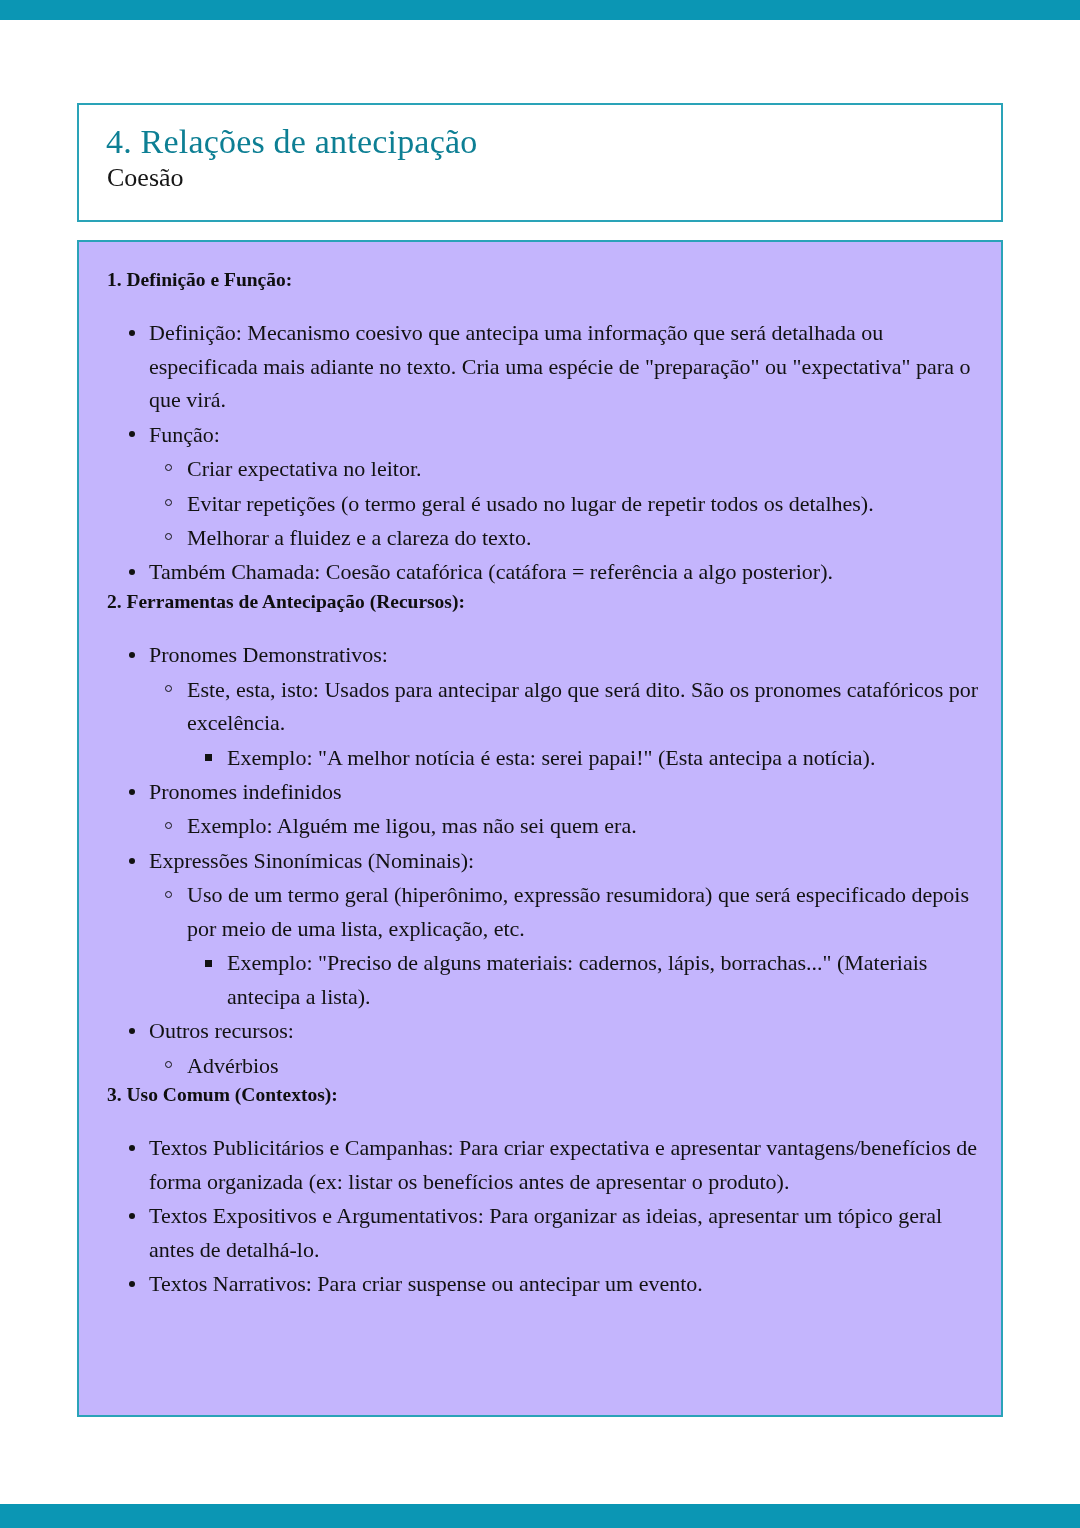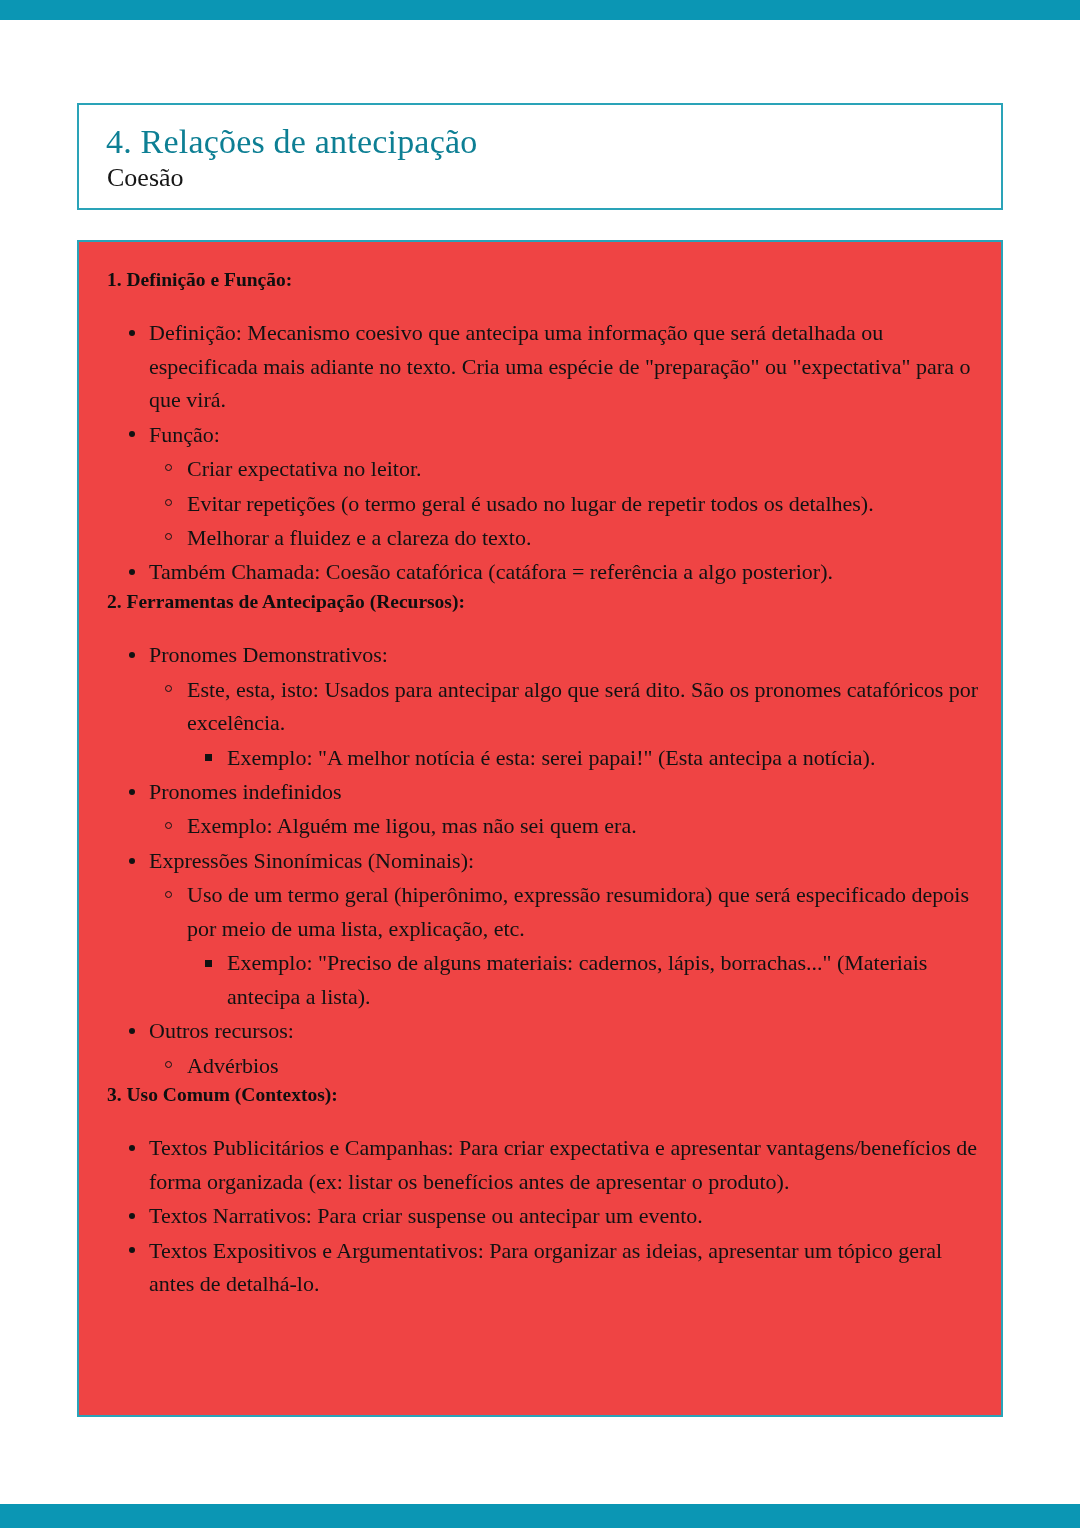--- a/index.html
+++ b/index.html
@@ -28,21 +28,21 @@
     top: 1504px;
     width: 1080px;
     height: 24px;
     background: #0b96b4;
   }
   .title-box {
     position: absolute;
     left: 77px;
     top: 103px;
     width: 926px;
-    height: 107px;
+    height: 119px;
     box-sizing: border-box;
     border: 2px solid #2aa3b8;
     background: #ffffff;
   }
   .doc-title {
     position: absolute;
     left: 27px;
     top: 18px;
     font-size: 34px;
     color: #0d7f94;
@@ -60,21 +60,21 @@
     white-space: nowrap;
   }
   .body-box {
     position: absolute;
     left: 77px;
     top: 240px;
     width: 926px;
     height: 1177px;
     box-sizing: border-box;
     border: 2px solid #2aa3b8;
-    background: #ef4444;
+    background: #c4b5fd;
     padding: 26px 22px 10px 28px;
   }
   .section-heading {
     font-size: 19.5px;
     font-weight: bold;
     color: #0f0f0f;
     margin: 0 0 24px 0;
     line-height: 1.25;
   }
   .section-heading.spaced {
@@ -163,19 +163,19 @@
         <div class="li lvl2"><span class="mk"></span><span>Exemplo: Alguém me ligou, mas não sei quem era.</span></div>
         <div class="li lvl1"><span class="mk"></span><span>Expressões Sinonímicas (Nominais):</span></div>
         <div class="li lvl2"><span class="mk"></span><span>Uso de um termo geral (hiperônimo, expressão resumidora) que será especificado depois por meio de uma lista, explicação, etc.</span></div>
         <div class="li lvl3"><span class="mk"></span><span>Exemplo: "Preciso de alguns materiais: cadernos, lápis, borrachas..." (Materiais antecipa a lista).</span></div>
         <div class="li lvl1"><span class="mk"></span><span>Outros recursos:</span></div>
         <div class="li lvl2"><span class="mk"></span><span>Advérbios</span></div>
       </div>
       <div class="section-heading spaced">3. Uso Comum (Contextos):</div>
       <div class="bullets">
         <div class="li lvl1"><span class="mk"></span><span>Textos Publicitários e Campanhas: Para criar expectativa e apresentar vantagens/benefícios de forma organizada (ex: listar os benefícios antes de apresentar o produto).</span></div>
+        <div class="li lvl1"><span class="mk"></span><span>Textos Expositivos e Argumentativos: Para organizar as ideias, apresentar um tópico geral antes de detalhá-lo.</span></div>
         <div class="li lvl1"><span class="mk"></span><span>Textos Narrativos: Para criar suspense ou antecipar um evento.</span></div>
-        <div class="li lvl1"><span class="mk"></span><span>Textos Expositivos e Argumentativos: Para organizar as ideias, apresentar um tópico geral antes de detalhá-lo.</span></div>
       </div>
     </div>
 </div>
 
 <div class="bottom-bar"></div>
 
 </body></html>

